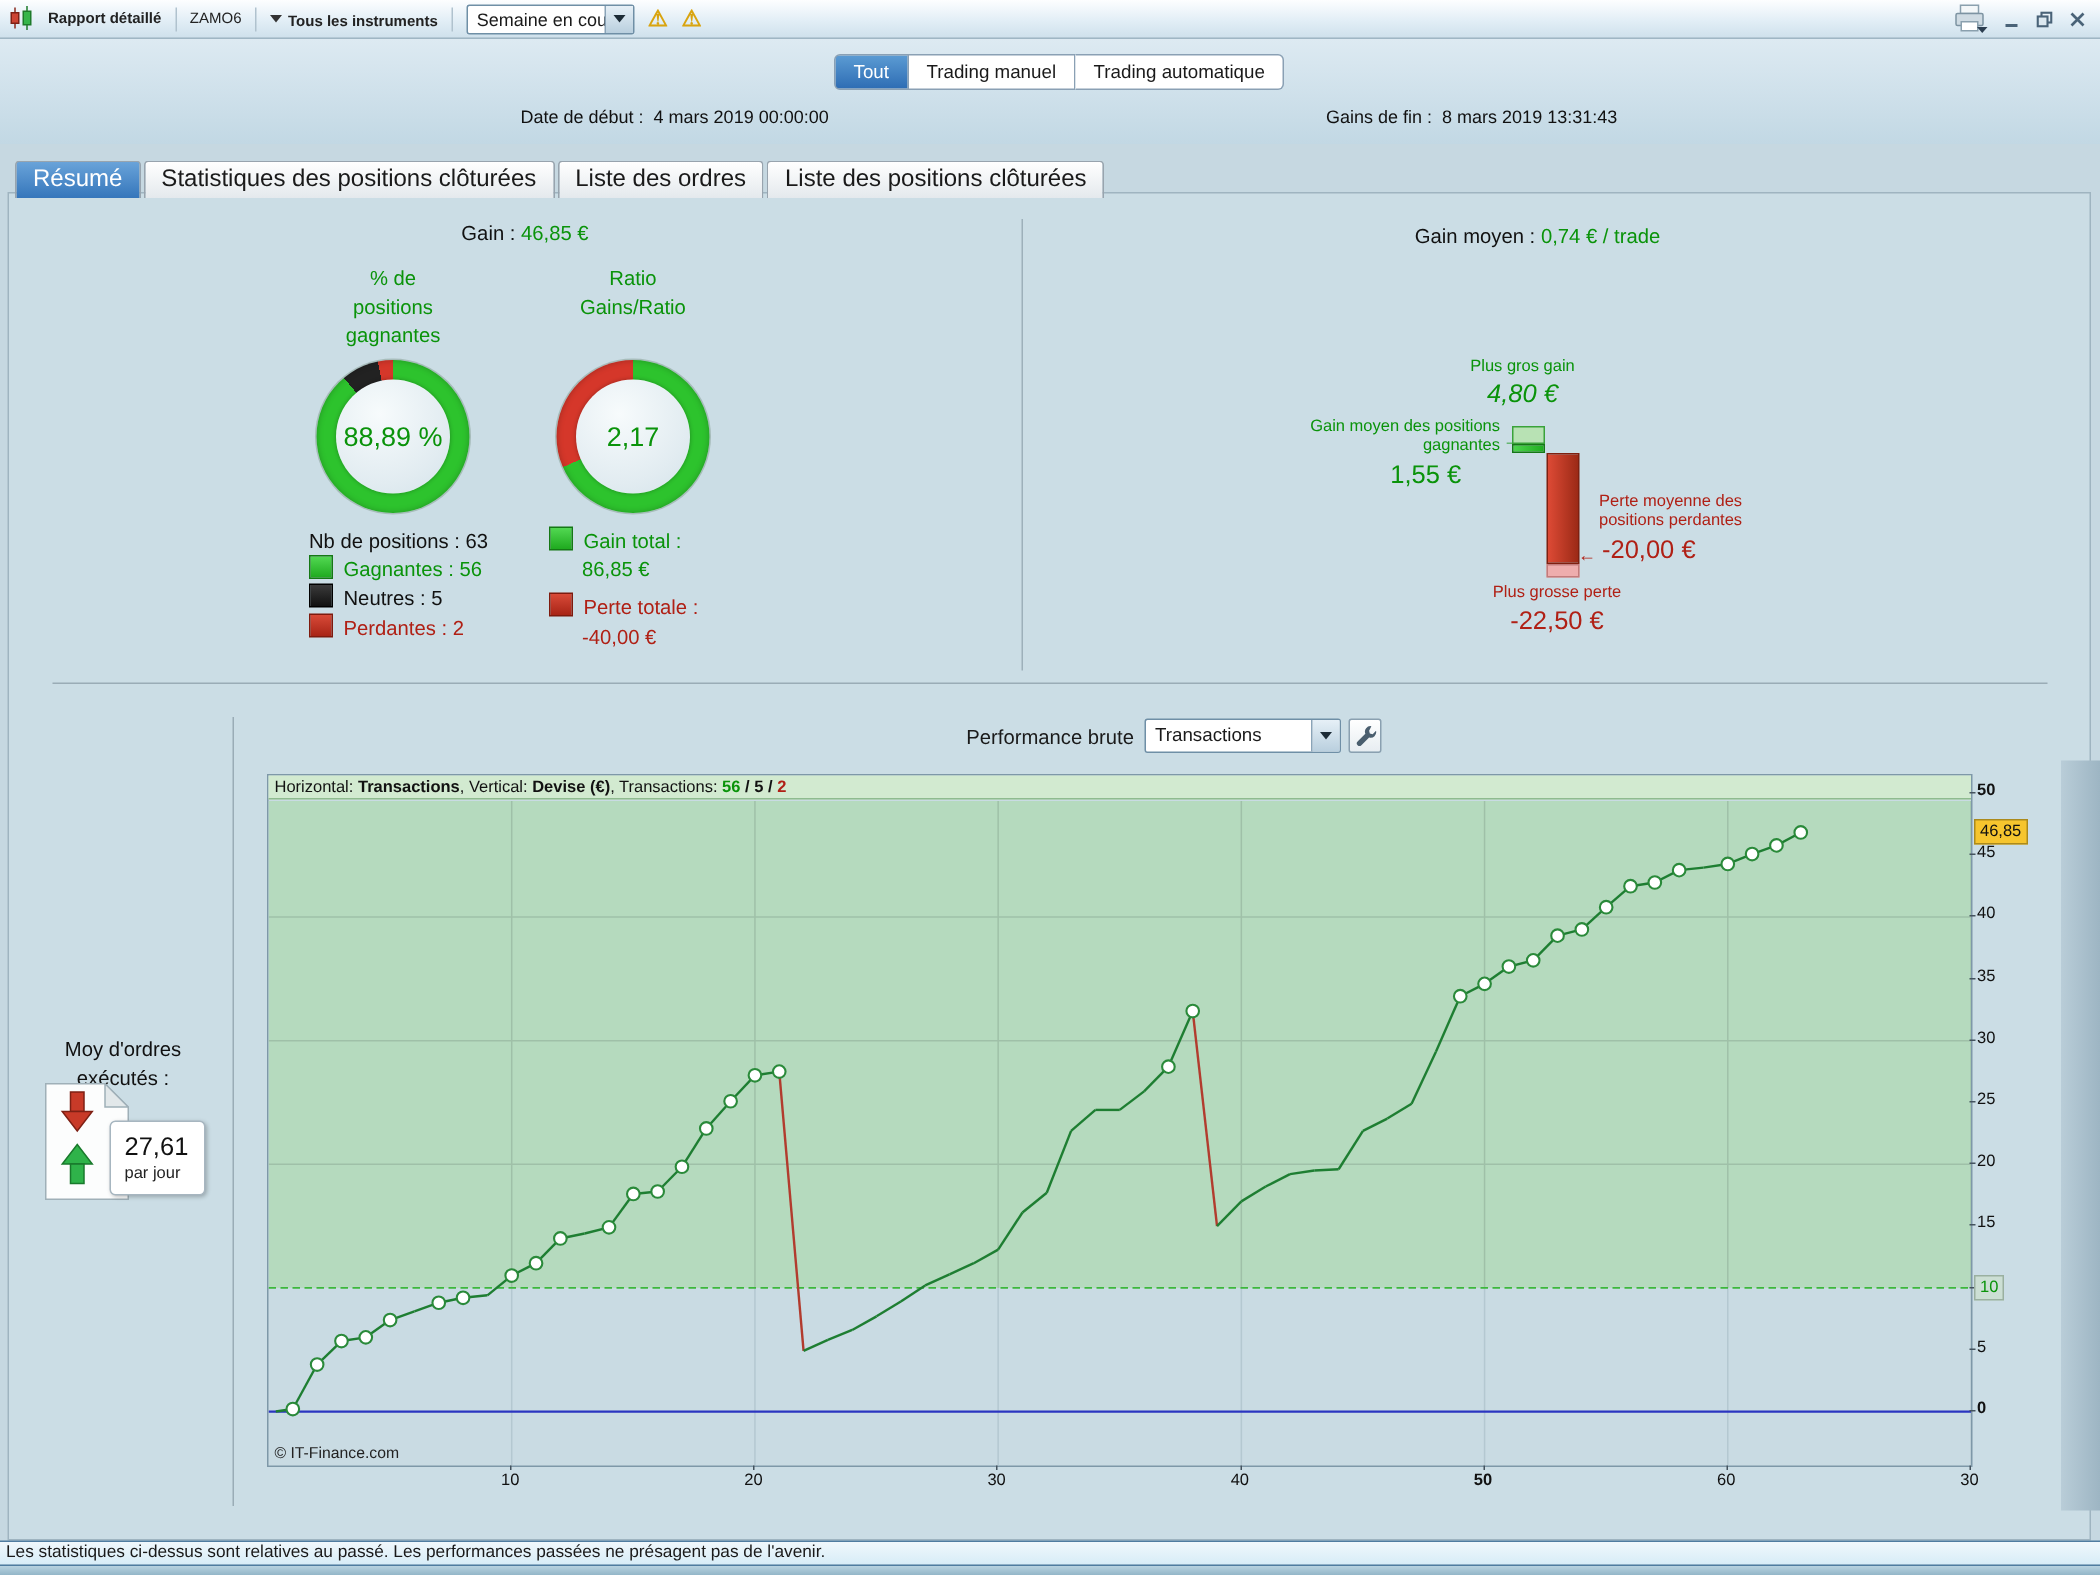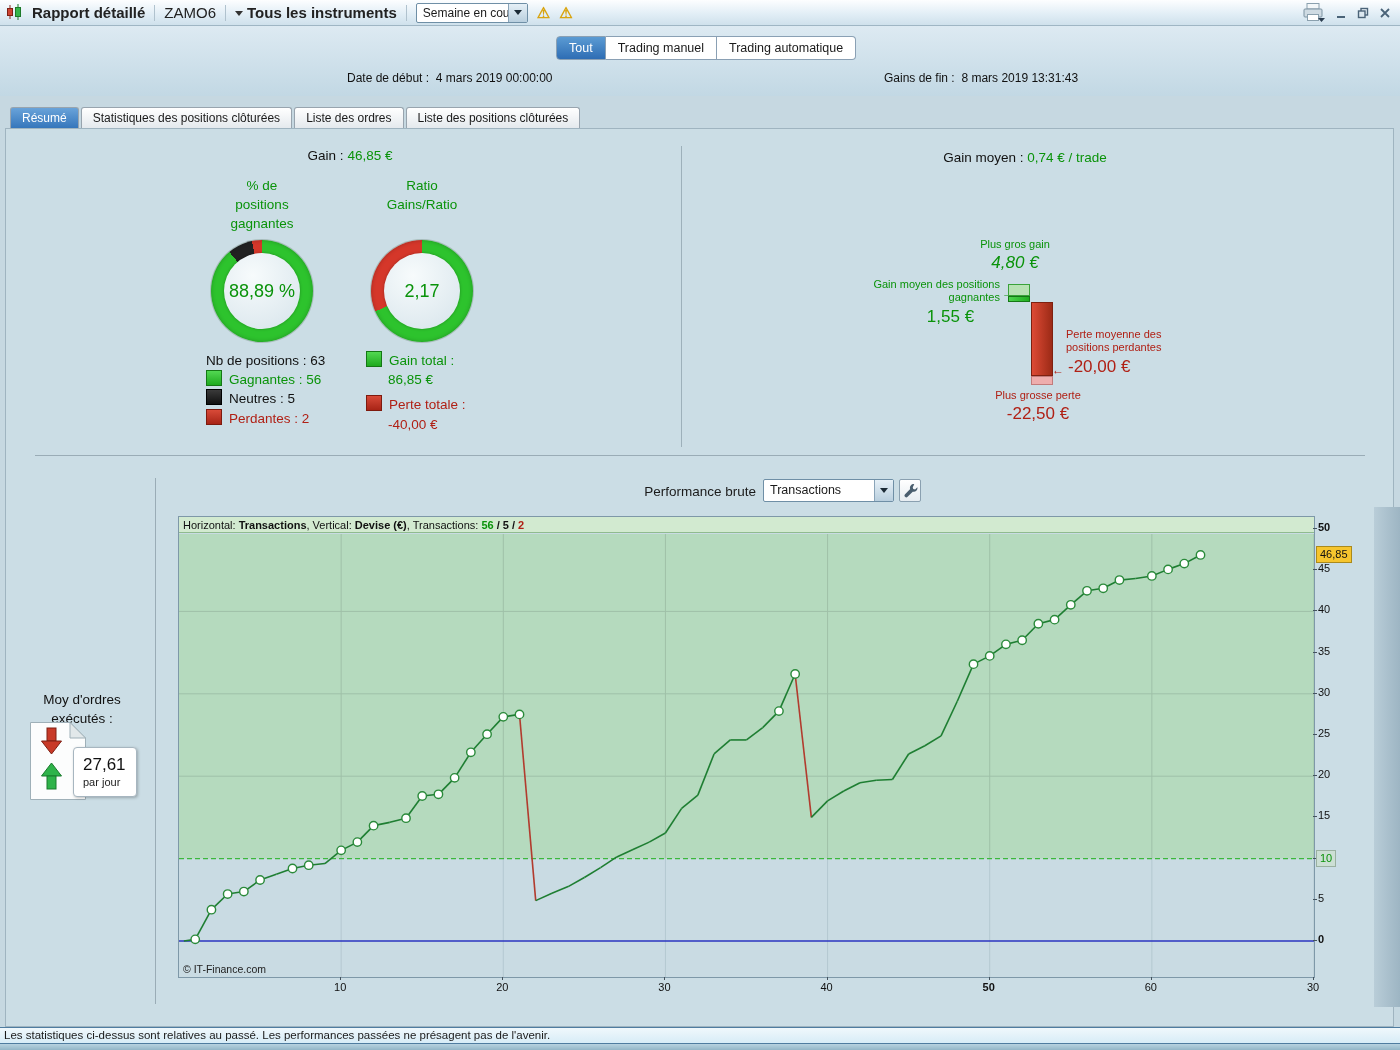--- a/index.html
+++ b/index.html
@@ -8,21 +8,21 @@
     font-family:"Liberation Sans", sans-serif;
     background:#c6d8e1;color:#1a1a1a;
     outline:1px solid #7d9cb0;
   }
   .abs{position:absolute;}
 
   
   .titlebar{position:absolute;left:0;top:0;width:1400px;height:26px;
     background:linear-gradient(#fdfeff,#e2eef6 55%,#cfe1ec);
     border-bottom:1px solid #9fb6c4;display:flex;align-items:center;gap:9px;padding-left:6px;box-sizing:border-box;}
-  .tb-text{font-size:15px;font-weight:bold;color:#222;}
+  .tb-text{font-size:10px;font-weight:bold;color:#222;}
   .tb-text.plain{font-weight:normal;}
   .tb-sep{width:1px;height:16px;background:#b0c2ce;}
   .tb-caret{display:inline-block;width:0;height:0;border-left:4px solid transparent;border-right:4px solid transparent;border-top:5px solid #333;margin-right:4px;vertical-align:middle;}
   .warn{font-size:15px;color:#d9a40f;font-weight:bold;line-height:1;}
   .tb-right{margin-left:auto;display:flex;align-items:center;gap:8px;padding-right:8px;}
 
   .ctl-select{position:relative;background:#fff;border:1px solid #6f8fa6;border-radius:2px;font-size:12px;height:20px;box-sizing:border-box;}
   .ctl-select .txt{padding:2px 22px 2px 6px;white-space:nowrap;}
   .ctl-select .btn{position:absolute;right:0;top:0;bottom:0;width:18px;background:linear-gradient(#e6f0f7,#b9cfde);border-left:1px solid #8aa4b8;display:flex;align-items:center;justify-content:center;}
   .arrow-dn{width:0;height:0;border-left:4px solid transparent;border-right:4px solid transparent;border-top:5px solid #1c2b36;}
@@ -32,21 +32,21 @@
   .filter-tabs{position:absolute;left:556px;top:36px;display:flex;}
   .ftab{border:1px solid #8aa0b4;background:#fff;padding:4px 12px;font-size:12.5px;border-left-width:0;}
   .ftab:first-child{border-left-width:1px;border-radius:4px 0 0 4px;}
   .ftab:last-child{border-radius:0 4px 4px 0;}
   .ftab.sel{background:linear-gradient(#5b9bd3,#2e6db4);color:#fff;}
   .date-line{position:absolute;top:71px;font-size:12px;color:#111;}
   .date-start{left:347px;} .date-end{left:884px;}
 
   
   .report-tabs{position:absolute;left:10px;top:107px;display:flex;gap:2px;}
-  .rtab{padding:3px 11px;font-size:12px;background:linear-gradient(#ffffff,#e4e9ed);
+  .rtab{padding:3px 11px;font-size:16px;background:linear-gradient(#ffffff,#e4e9ed);
     border:1px solid #98a4ae;border-bottom:none;border-radius:3px 3px 0 0;}
   .rtab.sel{background:linear-gradient(#69a3d9,#3576bb);color:#fff;}
   .panel{position:absolute;left:5px;top:128px;width:1389px;height:899px;background:#cbdde5;border:1px solid #9fb4c0;box-sizing:border-box;}
 
   
   .green{color:#0a930a;} .red{color:#b02015;} .black{color:#111;}
   .hdr{font-size:13.5px;text-align:center;}
   .gain-header{left:180px;top:148px;width:340px;}
   .donut-title{font-size:13.5px;color:#0a930a;text-align:center;white-space:pre-line;line-height:19px;}
   .winrate-title{left:192px;top:176px;width:140px;}

